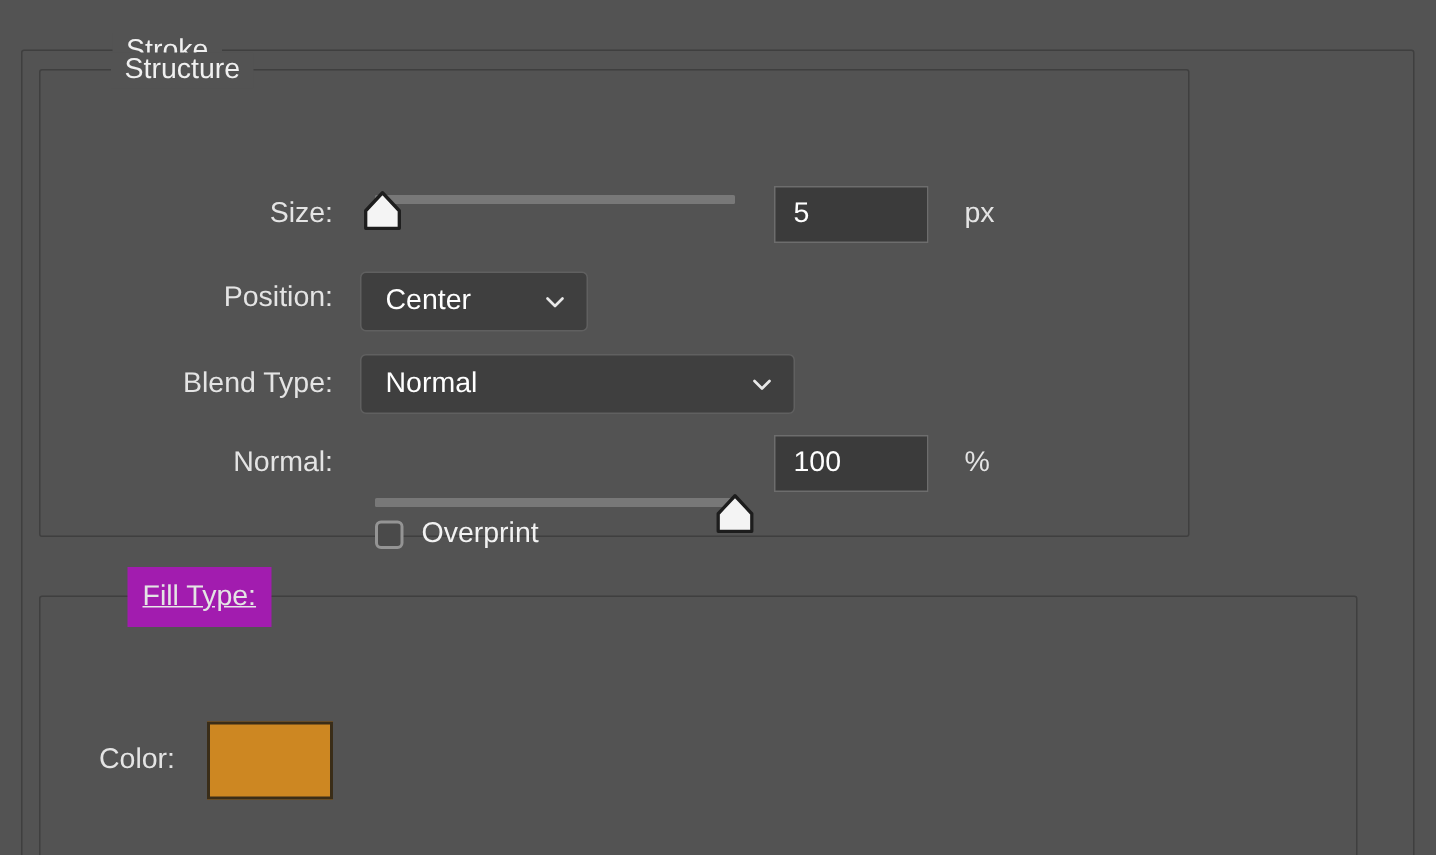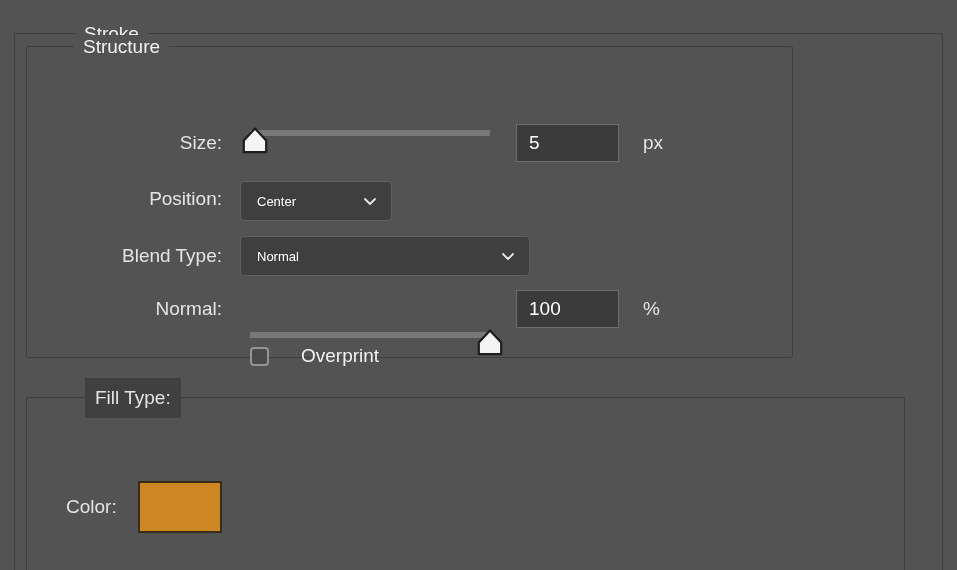--- a/index.html
+++ b/index.html
@@ -54,26 +54,27 @@
   #filltype-group {
     left: 26px;
     top: 397px;
     width: 879px;
     height: 220px;
   }
   #filltype-group .filltype-legend {
     position: absolute;
     top: -20px;
     left: 58px;
-    background: #404040;
+    background: #a21caf;
     padding: 0 10px;
     display: flex;
     align-items: center;
     white-space: nowrap;
     height: 40px;
+    text-decoration: underline;
   }
 
   
   .row {
     position: absolute;
     display: flex;
     align-items: center;
   }
   .label {
     font-size: 19px;
@@ -101,21 +102,21 @@
     height: 40px;
     background: #3f3f3f;
     border: 1px solid #606060;
     border-radius: 4px;
     display: flex;
     align-items: center;
     box-sizing: border-box;
     cursor: pointer;
   }
   .select .value {
-    font-size: 13px;
+    font-size: 19px;
     color: #ffffff;
     padding-left: 16px;
     white-space: nowrap;
     text-align: center;
   }
   .select .chevron {
     position: absolute;
     right: 14px;
     top: 50%;
     transform: translateY(-50%);
@@ -163,21 +164,21 @@
     width: 26px;
     height: 27px;
     margin-left: -13px;
   }
   .slider .handle svg { display: block; }
 
   
   .checkrow {
     display: flex;
     align-items: center;
-    gap: 32px;
+    gap: 12px;
     cursor: pointer;
   }
   .checkbox {
     width: 19px;
     height: 19px;
     border: 2px solid #949494;
     border-radius: 4px;
     background: #4a4a4a;
     box-sizing: border-box;
   }

